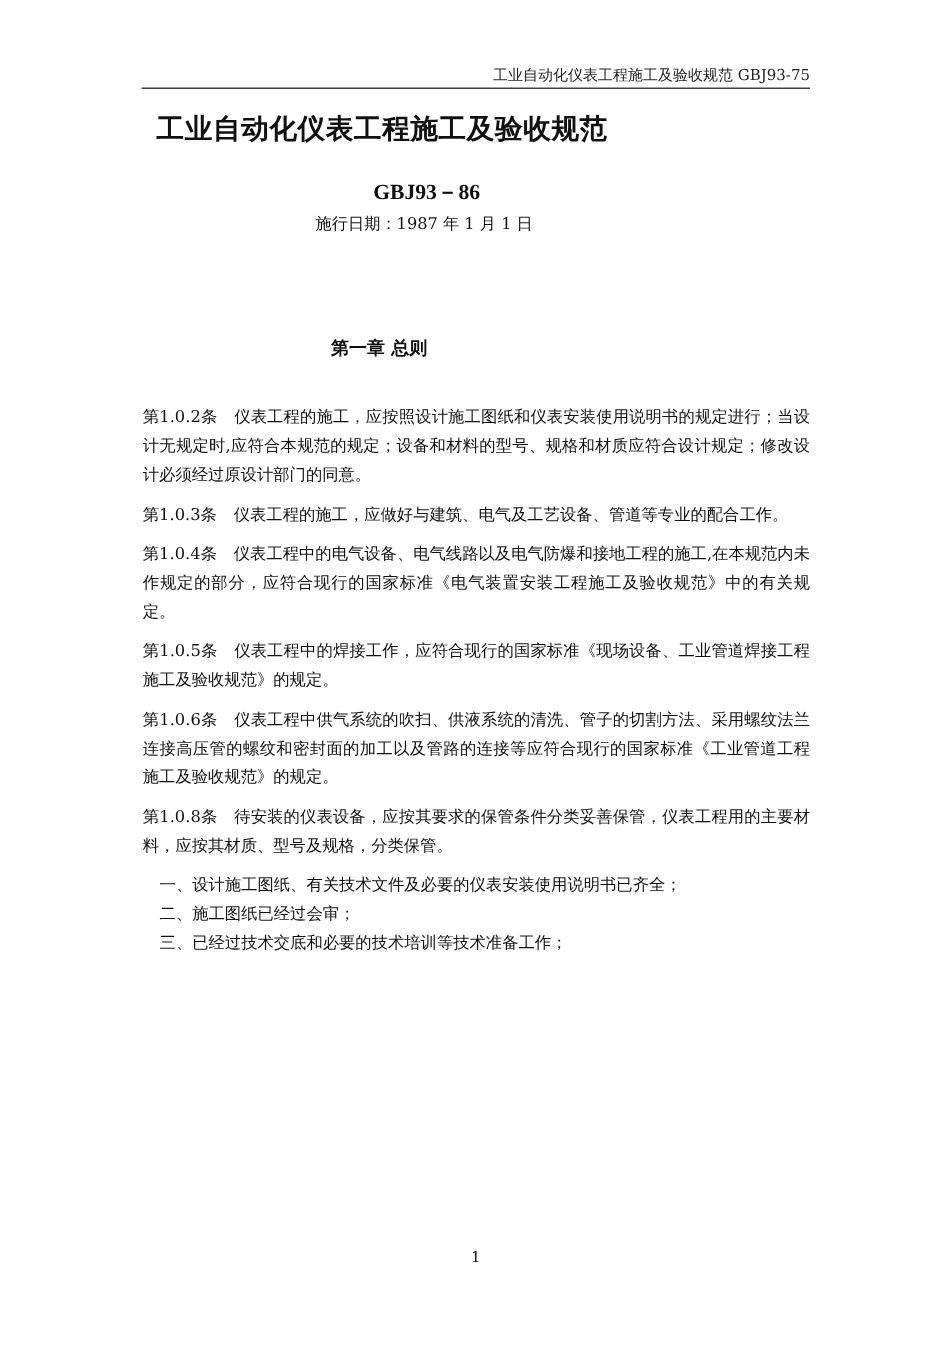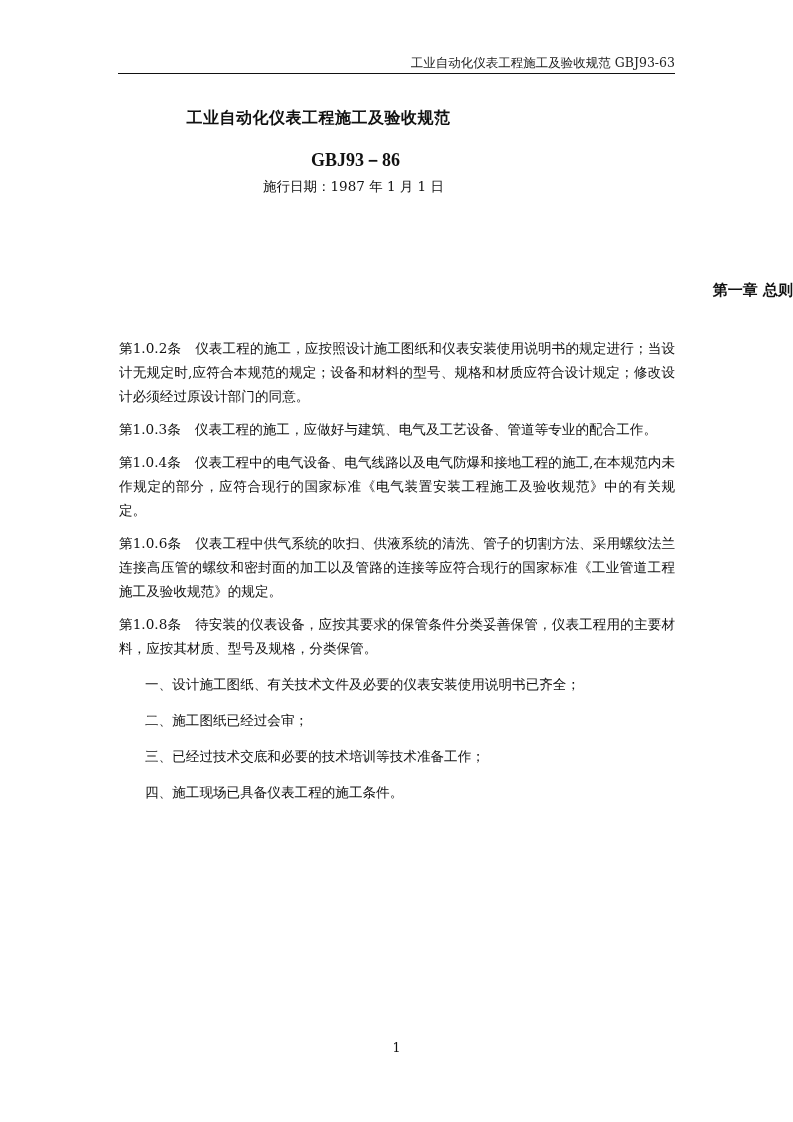--- a/index.html
+++ b/index.html
@@ -10,71 +10,71 @@
     }
     .running-header {
       position: absolute; left: 118px; top: 55px; width: 557px;
       text-align: right; font-size: 12.5px; line-height: 16px; color: #222;
     }
     .header-rule {
       position: absolute; left: 118px; top: 73px; width: 557px; height: 0;
       border-top: 1.3px solid #111;
     }
     .doc-title {
-      position: absolute; left: 0; width: 637px; top: 108px;
-      text-align: center; font-size: 16px; font-weight: bold;
+      position: absolute; left: 0; width: 637px; top: 92px;
+      text-align: center; font-size: 23px; font-weight: bold;
       font-family: "DejaVu Sans", "Liberation Sans", sans-serif; letter-spacing: 0.5px;
     }
     .doc-code {
       position: absolute; left: 0; width: 711px; top: 148px;
       text-align: center; font-size: 18px; font-weight: bold;
       font-family: "Liberation Serif", "DejaVu Serif", serif;
     }
     .doc-date {
       position: absolute; left: 0; width: 707px; top: 178px;
       text-align: center; font-size: 13.5px;
     }
     .chapter-title {
-      position: absolute; left: 0; width: 793px; top: 281px;
-      text-align: right; font-size: 15px; font-weight: bold;
+      position: absolute; left: 0; width: 632px; top: 281px;
+      text-align: center; font-size: 15px; font-weight: bold;
       font-family: "DejaVu Sans", "Liberation Sans", sans-serif;
     }
     .articles {
       position: absolute; left: 119px; top: 336px; width: 556px;
       font-size: 13.6px; line-height: 24px;
     }
     .article { margin: 0 0 9px 0; text-align: justify; }
     .article .num { margin-right: 14px; }
     .article.tight .num { margin-right: 8px; }
-    .sub-item { padding-left: 14px; margin: 12px; }
+    .sub-item { padding-left: 14px; margin: 0; }
     .sub-list { margin-bottom: 9px; }
     .page-number {
       position: absolute; left: 0; width: 793px; top: 1040px;
       text-align: center; font-size: 12.5px;
     }
   </style>
 </head>
 <body>
 
-<div class="running-header">工业自动化仪表工程施工及验收规范 GBJ93-63</div>
+<div class="running-header">工业自动化仪表工程施工及验收规范 GBJ93-75</div>
 <div class="header-rule"></div>
 
 <div class="doc-title">工业自动化仪表工程施工及验收规范</div>
 <div class="doc-code">GBJ93－86</div>
 <div class="doc-date">施行日期：1987 年 1 月 1 日</div>
 
 <div class="chapter-title">第一章  总则</div>
 
 <div class="articles">
   <p class="article"><span class="num">第1.0.2条</span><span>仪表工程的施工，应按照设计施工图纸和仪表安装使用说明书的规定进行；当设计无规定时,应符合本规范的规定；设备和材料的型号、规格和材质应符合设计规定；修改设计必须经过原设计部门的同意。</span></p>
   <p class="article"><span class="num">第1.0.3条</span><span>仪表工程的施工，应做好与建筑、电气及工艺设备、管道等专业的配合工作。</span></p>
   <p class="article"><span class="num">第1.0.4条</span><span>仪表工程中的电气设备、电气线路以及电气防爆和接地工程的施工,在本规范内未作规定的部分，应符合现行的国家标准《电气装置安装工程施工及验收规范》中的有关规定。</span></p>
+  <p class="article"><span class="num">第1.0.5条</span><span>仪表工程中的焊接工作，应符合现行的国家标准《现场设备、工业管道焊接工程施工及验收规范》的规定。</span></p>
   <p class="article"><span class="num">第1.0.6条</span><span>仪表工程中供气系统的吹扫、供液系统的清洗、管子的切割方法、采用螺纹法兰连接高压管的螺纹和密封面的加工以及管路的连接等应符合现行的国家标准《工业管道工程施工及验收规范》的规定。</span></p>
   <p class="article"><span class="num">第1.0.8条</span><span>待安装的仪表设备，应按其要求的保管条件分类妥善保管，仪表工程用的主要材料，应按其材质、型号及规格，分类保管。</span></p>
   <div class="sub-list">
     <p class="sub-item">一、设计施工图纸、有关技术文件及必要的仪表安装使用说明书已齐全；</p>
     <p class="sub-item">二、施工图纸已经过会审；</p>
     <p class="sub-item">三、已经过技术交底和必要的技术培训等技术准备工作；</p>
-    <p class="sub-item">四、施工现场已具备仪表工程的施工条件。</p>
   </div>
 </div>
 
 <div class="page-number">1</div>
 
 </body></html>

